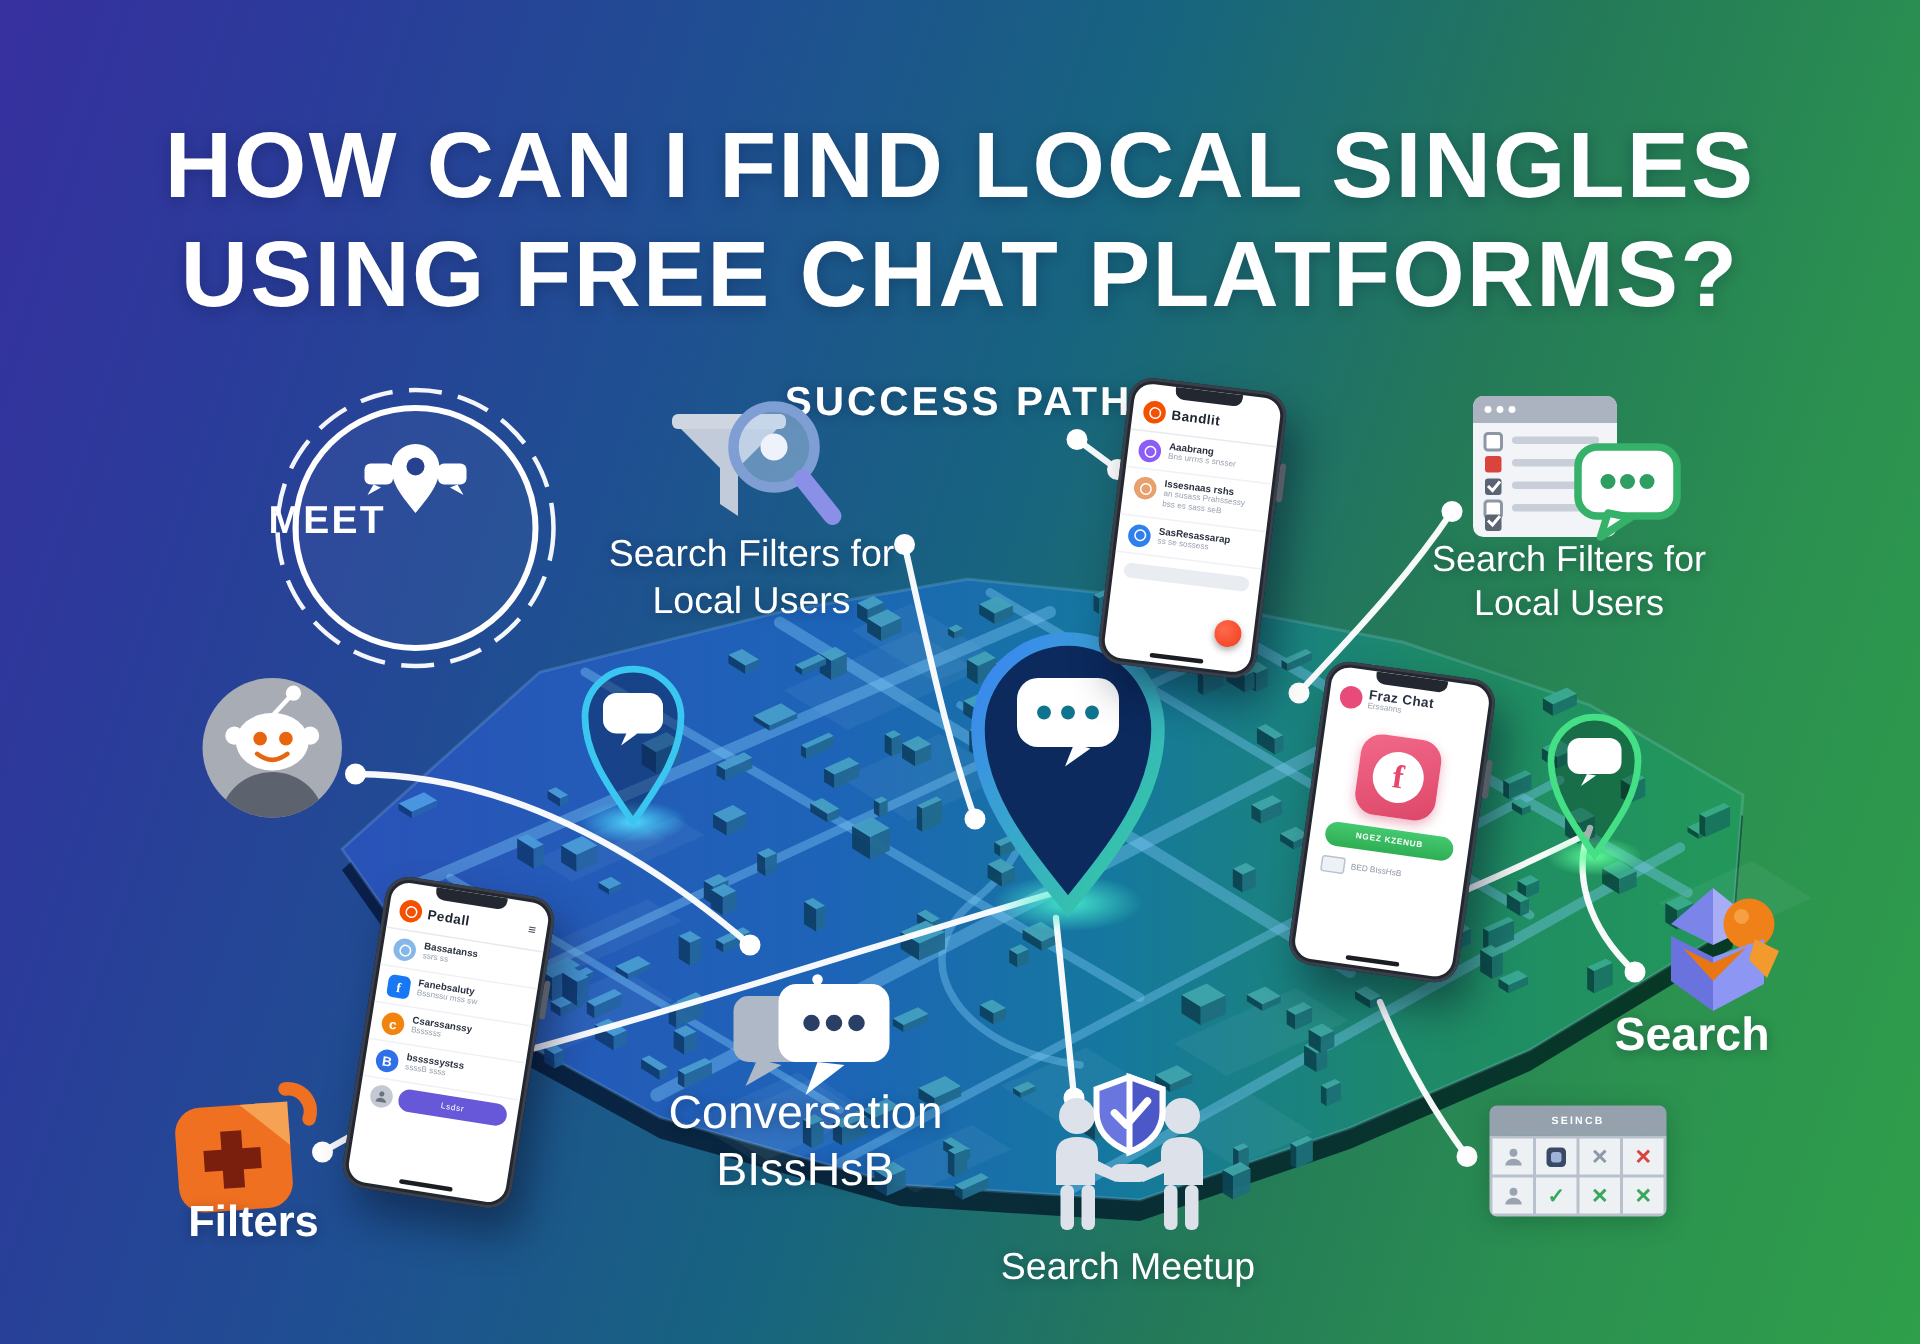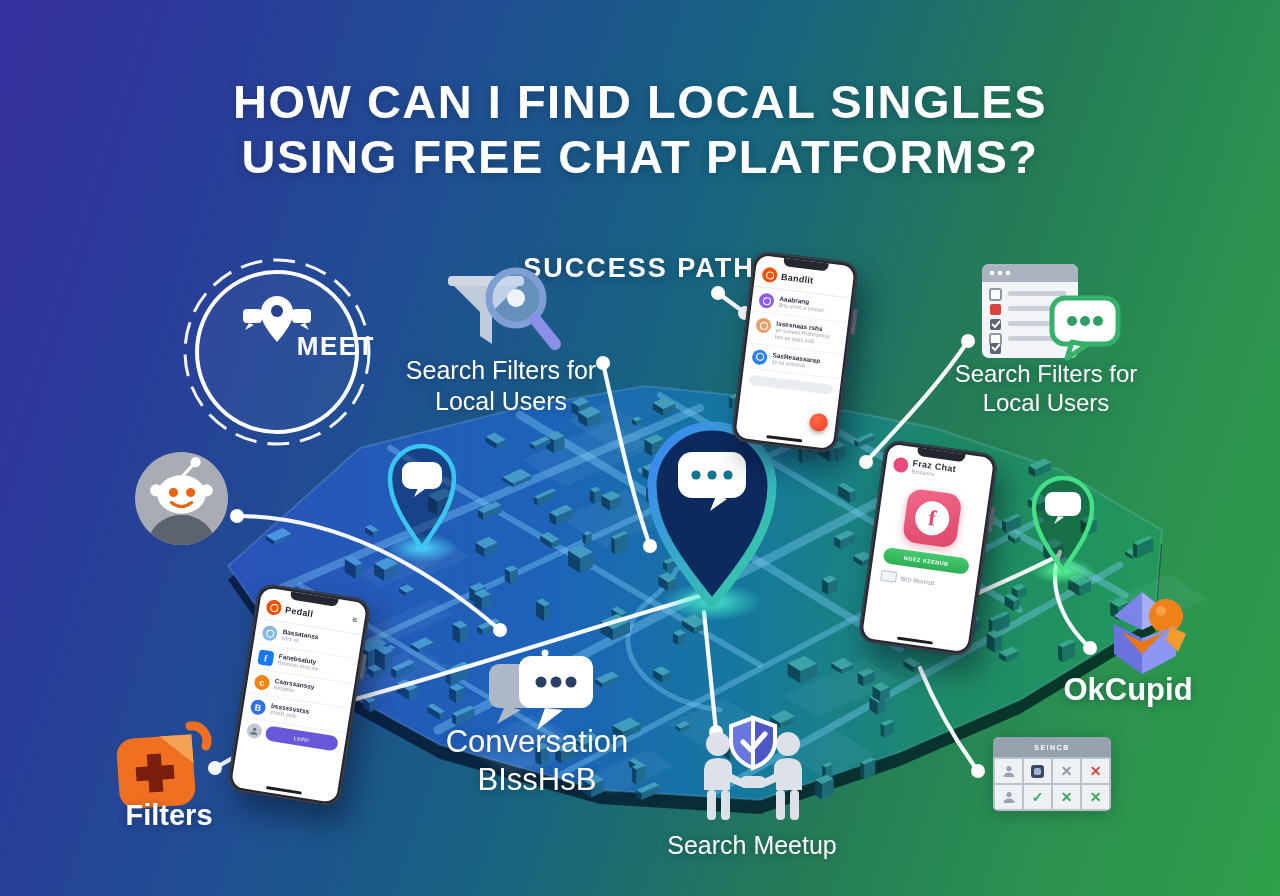--- a/index.html
+++ b/index.html
@@ -3,30 +3,30 @@
 <meta charset="utf-8">
 <style>
   html,body{margin:0;padding:0;background:#111;}
   .stage{position:relative;width:1280px;height:896px;overflow:hidden;
     font-family:"Liberation Sans",sans-serif;
     background:linear-gradient(108deg,#37309f 0%,#2b3b9a 14%,#1f4f92 32%,#17647f 50%,#247a58 68%,#2b9150 84%,#2f9f4a 100%);}
   .abs{position:absolute;}
   svg{display:block;overflow:visible;}
   
   .title{position:absolute;top:74px;left:0;right:0;text-align:center;color:#fff;
-    font-weight:700;font-size:47px;letter-spacing:1.5px;line-height:1.18;
+    font-weight:700;font-size:62px;letter-spacing:1.5px;line-height:1.18;
     text-shadow:0 2px 10px rgba(0,10,40,.25);}
   
   .lbl{position:absolute;transform:translate(-50%,-50%);color:#fff;text-align:center;
     font-weight:500;line-height:1.22;text-shadow:0 1px 8px rgba(0,10,40,.3);white-space:nowrap;}
   .lbl.caps{font-weight:600;letter-spacing:2px;}
   .lbl.big{font-weight:600;}
   
   .badge{position:absolute;left:179px;top:254px;width:196px;height:196px;}
-  .badge-text{position:absolute;top:76px;left:0;right:0;text-align:right;color:#fff;
+  .badge-text{position:absolute;top:76px;left:0;right:0;text-align:left;color:#fff;
     font-weight:700;font-size:26px;letter-spacing:1.5px;line-height:33px;}
   
   .phone{position:absolute;background:#232730;border-radius:16px;padding:4px;
     box-shadow:10px 16px 28px rgba(5,10,30,.45), inset 0 0 0 2px #3a3f4a;}
   .ph-screen{width:100%;height:100%;background:#fff;border-radius:12px;overflow:hidden;
     position:relative;display:flex;flex-direction:column;}
   .ph-notch{position:absolute;top:4px;left:50%;transform:translateX(-50%);width:42%;height:8px;
     background:#232730;border-radius:0 0 6px 6px;z-index:3;}
   .ph-key{position:absolute;right:-4px;width:4px;height:26px;background:#565c66;border-radius:2px;}
   .ph-head{display:flex;align-items:center;gap:4px;padding:11px 7px 5px;border-bottom:1px solid #e8e9ef;}
@@ -712,21 +712,21 @@
   <svg class="abs" style="left:1090px;top:588px" width="105" height="94" viewBox="0 0 105 94">
     <polygon points="52,4 82,28 52,42" fill="#a7aef5"></polygon>
     <polygon points="52,4 24,28 52,42" fill="#7b84e8"></polygon>
     <circle cx="76" cy="28" r="17" fill="#f08018"></circle>
     <circle cx="71" cy="23" r="5" fill="#f8a84e" opacity="0.8"></circle>
     <polygon points="24,36 52,50 52,86 24,66" fill="#6a73dd"></polygon>
     <polygon points="52,50 86,38 86,68 52,86" fill="#8d96f2"></polygon>
     <polygon points="32,44 52,54 74,44 52,66" fill="#e87612"></polygon>
     <polygon points="80,38 96,46 88,64 76,52" fill="#f29a2e"></polygon>
   </svg>
-  <div class="lbl big" style="left:1128px;top:690px;font-size:31px">OkCupid</div>
+  <div class="lbl big" style="left:1128px;top:690px;font-size:31px">Search</div>
 
   <svg class="abs" style="left:110px;top:712px" width="118" height="100" viewBox="0 0 118 100">
     <path d="M96 34 A15 15 0 0 0 80 14" stroke="#f07022" stroke-width="9" fill="none" stroke-linecap="round"></path>
     <g transform="rotate(-4 45 60)">
       <rect x="8" y="25" width="76" height="70" rx="17" fill="#f07022"></rect>
       <path d="M52 25 L84 25 L84 54 Z" fill="#f5a254"></path>
       <path d="M38 42 h14 v12 h12 v14 h-12 v12 h-14 v-12 h-12 v-14 h12 Z" fill="#7a1f0e"></path>
     </g>
   </svg>
   <div class="lbl big" style="left:169px;top:816px;font-size:29px">Filters</div>

